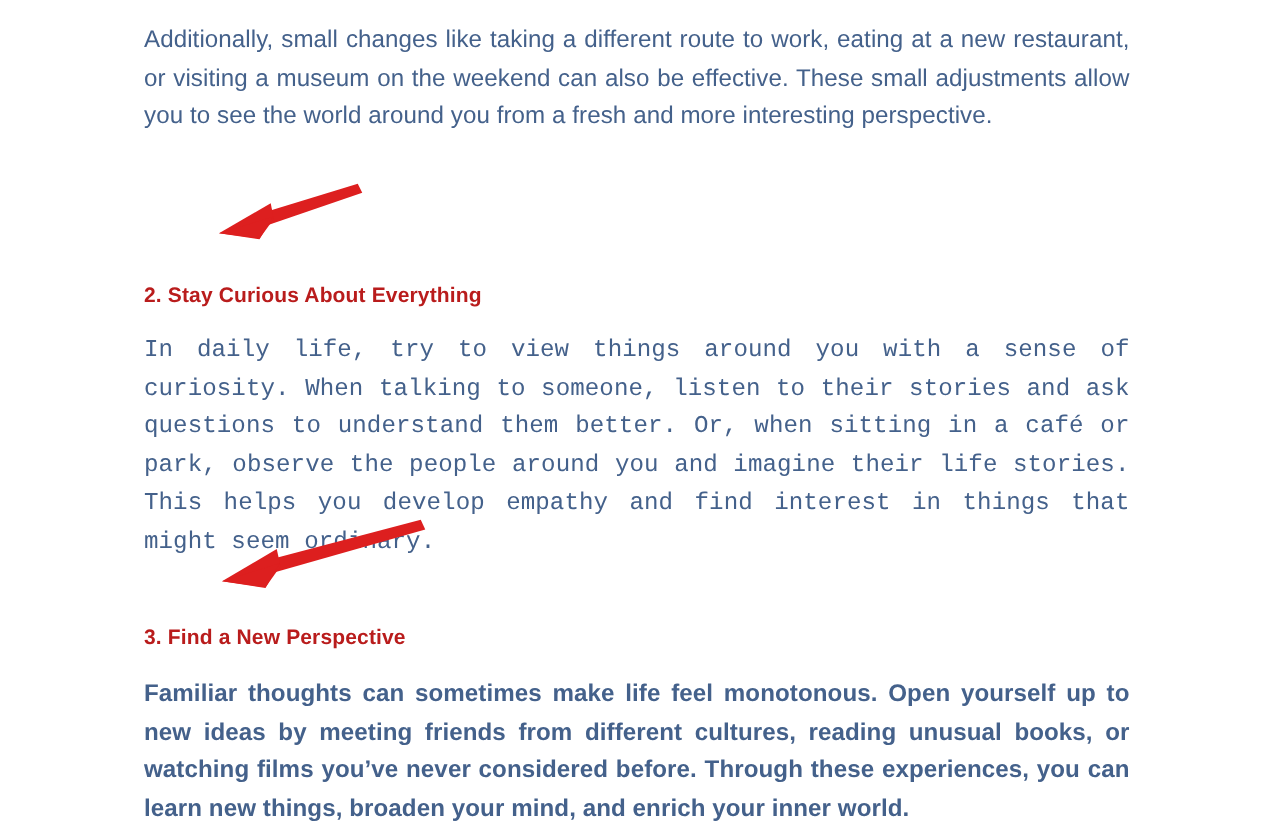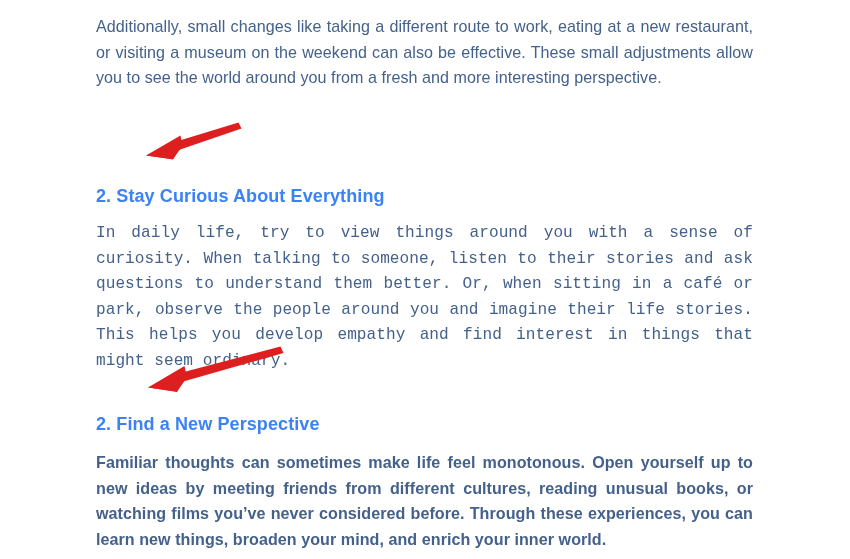--- a/index.html
+++ b/index.html
@@ -34,24 +34,24 @@
     line-height: 25.6px;
     color: #44618b;
     text-align: justify;
     text-justify: inter-word;
     letter-spacing: 0.05px;
     -webkit-font-smoothing: antialiased;
   }
 
   h2.section-heading {
     margin: 0;
-    font-size: 18px;
+    font-size: 14px;
     line-height: 22px;
     font-weight: bold;
-    color: #3b82f6;
+    color: #b91c1c;
     letter-spacing: 0.1px;
   }
 
   
   .block {
     position: absolute;
     left: 0;
     width: 657px;
   }
   #para-1 { top: 14px; }
@@ -82,21 +82,21 @@
 
     <div class="block" id="heading-2">
       <h2 class="section-heading">2. Stay Curious About Everything</h2>
     </div>
 
     <div class="block" id="para-2">
       <p class="body-para">In daily life, try to view things around you with a sense of curiosity. When talking to someone, listen to their stories and ask questions to understand them better. Or, when sitting in a café or park, observe the people around you and imagine their life stories. This helps you develop empathy and find interest in things that might seem ordinary.</p>
     </div>
 
     <div class="block" id="heading-3">
-      <h2 class="section-heading">2. Find a New Perspective</h2>
+      <h2 class="section-heading">3. Find a New Perspective</h2>
     </div>
 
     <div class="block" id="para-3">
       <p class="body-para">Familiar thoughts can sometimes make life feel monotonous. Open yourself up to new ideas by meeting friends from different cultures, reading unusual books, or watching films you’ve never considered before. Through these experiences, you can learn new things, broaden your mind, and enrich your inner world.</p>
     </div>
 
   </div>
 
   <svg class="arrow-svg" id="arrow-1" width="110" height="55" viewBox="0 0 110 55">
     <g>

